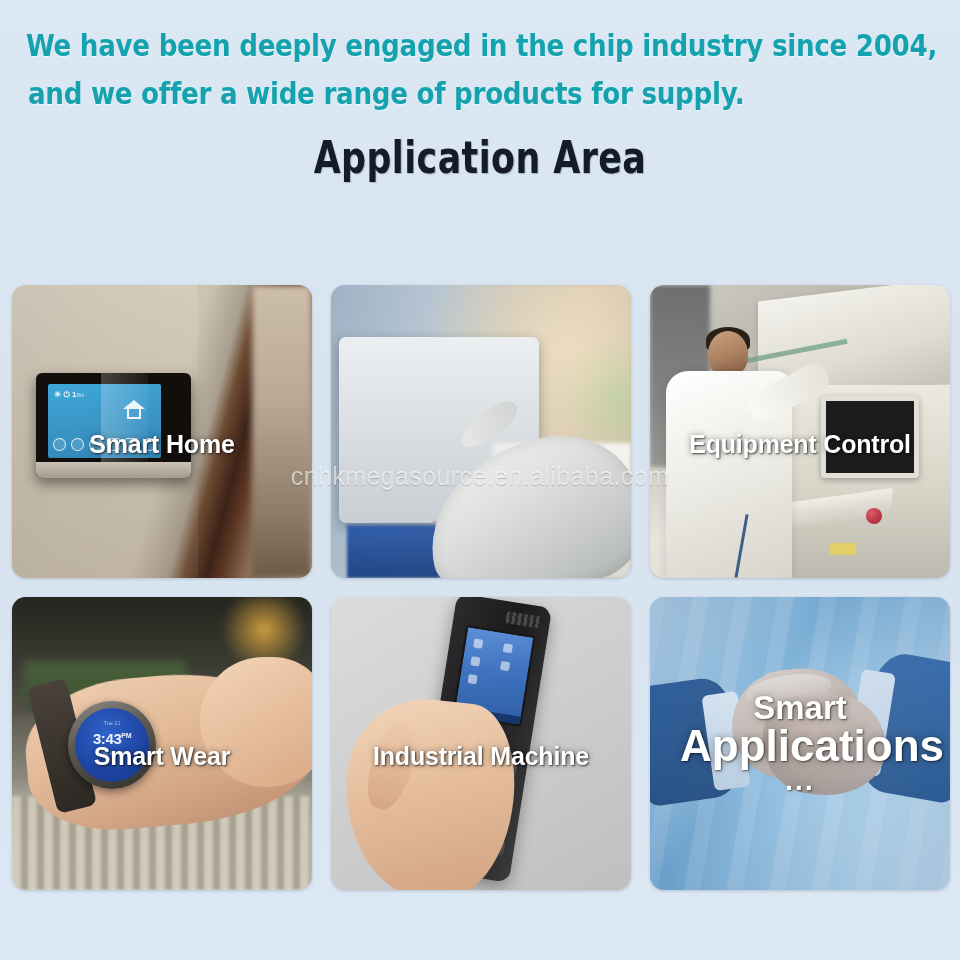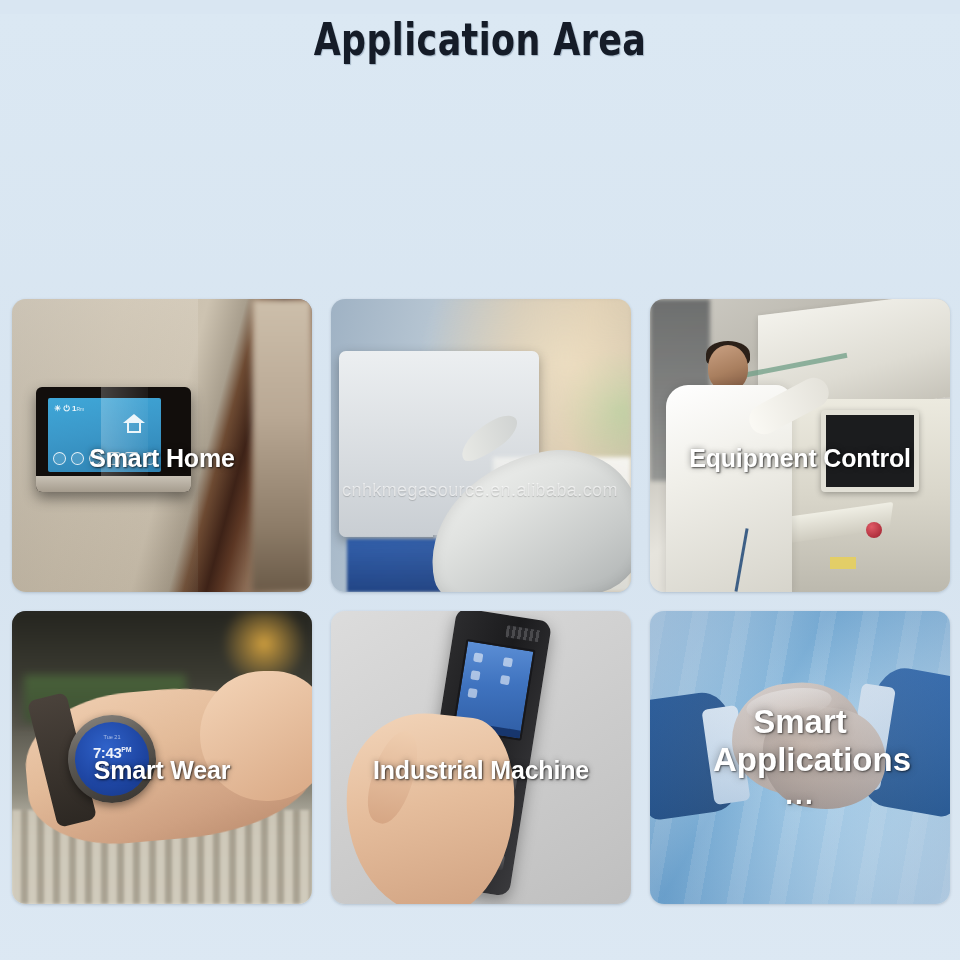--- a/index.html
+++ b/index.html
@@ -632,45 +632,49 @@
     z-index: 40;
   }
   .label-other div {
     color: #ffffff;
     font-weight: bold;
     font-family: "Liberation Sans", sans-serif;
     text-align: center;
     text-shadow: 1px 1px 2px rgba(0,0,0,0.55), 0 0 8px rgba(0,0,0,0.35);
   }
   .label-other .l1 { font-size: 33px; line-height: 38px; }
-  .label-other .l2 { font-size: 33px; line-height: 38px; padding-left: 24px; }
+  .label-other .l2 { font-size: 44px; line-height: 38px; padding-left: 24px; }
   .label-other .l3 { font-size: 28px; line-height: 32px; letter-spacing: 2px; }
 
   
   .watermark {
     position: absolute;
     left: 0; right: 0;
     top: 462px;
     text-align: center;
     font-family: "Liberation Sans", sans-serif;
-    font-size: 18px;
+    font-size: 25px;
     line-height: 28px;
     color: rgba(255,255,255,0.62);
     text-shadow: 0 1px 1px rgba(0,0,0,0.18);
     letter-spacing: 0.4px;
     z-index: 90;
     pointer-events: none;
     white-space: nowrap;
   }
 </style>
 </head>
 <body>
 
 <div class="page">
 
+  <div class="headline">
+    <div class="headline-line">We have been deeply engaged in the chip industry since 2004,</div>
+    <div class="headline-line second">and we offer a wide range of products for supply.</div>
+  </div>
   <div class="section-title">Application Area</div>
 
   <div class="grid">
 
     <div class="card">
       <div class="scene scene-home">
         <div class="wall-light"></div>
         <div class="room"></div>
         <div class="panel">
           <div class="screen">
@@ -730,21 +734,21 @@
       <div class="scene scene-wear">
         <div class="street"></div>
         <div class="hedge"></div>
         <div class="railing"></div>
         <div class="arm"></div>
         <div class="fist"></div>
         <div class="strap"></div>
         <div class="watch">
           <div class="face">
             <div class="date">Tue 21</div>
-            <div class="time"><span>7:43</span><sup>PM</sup></div>
+            <div class="time"><span>3:43</span><sup>PM</sup></div>
             <div class="sub">Tap to add</div>
           </div>
         </div>
       </div>
       <div class="card-label label-mid">Smart Wear</div>
     </div>
 
     <div class="card">
       <div class="scene scene-log">
         <div class="pda">

